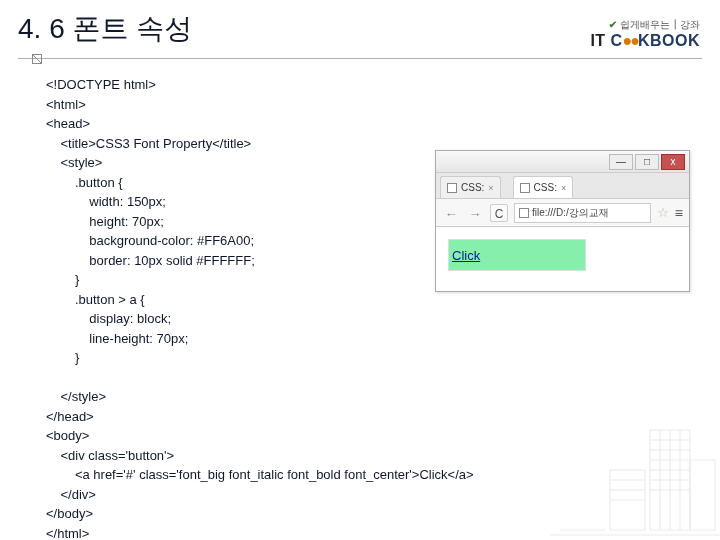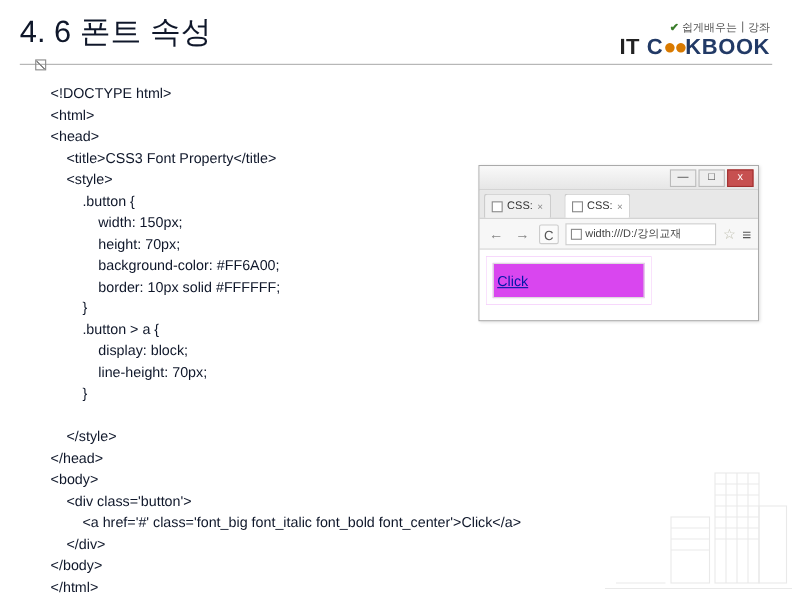--- a/index.html
+++ b/index.html
@@ -36,21 +36,21 @@
   .brand {
     position: absolute;
     right: 20px;
     top: 18px;
     text-align: right;
     font-size: 10px;
     color: #555;
   }
   .brand .check { color: #3a7d2a; font-weight: bold; }
   .brand .logo {
-    font-size: 20px;
+    font-size: 16px;
     font-weight: 700;
     letter-spacing: 0.5px;
     color: #222;
   }
   .brand .logo .circles { color: #d97a00; letter-spacing: -2px; }
   .brand .logo .navy { color: #223a66; }
 
   .content {
     padding: 16px 46px 0 46px;
     position: relative;
@@ -182,21 +182,21 @@
     color: #555;
   }
   .viewport {
     background: #fff;
     padding: 6px;
     height: 64px;
   }
   .orange-button {
     width: 150px;
     height: 44px;
-    background: #d946ef;
+    background: #86efac;
     border: 6px solid #ffffff;
     box-shadow: 0 0 0 1px #ddd inset;
     display: flex;
     align-items: center;
     padding-left: 4px;
   }
   .orange-button a {
     color: #0018a8;
     font-size: 13px;
     text-decoration: underline;
@@ -272,21 +272,21 @@
       <span>CSS:</span>
       <span class="tab-x">×</span>
     </div>
   </div>
   <div class="addrbar">
     <span class="nav-arrow">←</span>
     <span class="nav-arrow">→</span>
     <span class="reload">C</span>
     <div class="url-field">
       <span class="doc-icon"></span>
-      <span>width:///D:/강의교재</span>
+      <span>file:///D:/강의교재</span>
     </div>
     <span class="star">☆</span>
     <span class="menubtn">≡</span>
   </div>
   <div class="viewport">
     <div class="orange-button">
       <a href="#">Click</a>
     </div>
   </div>
 </div>

